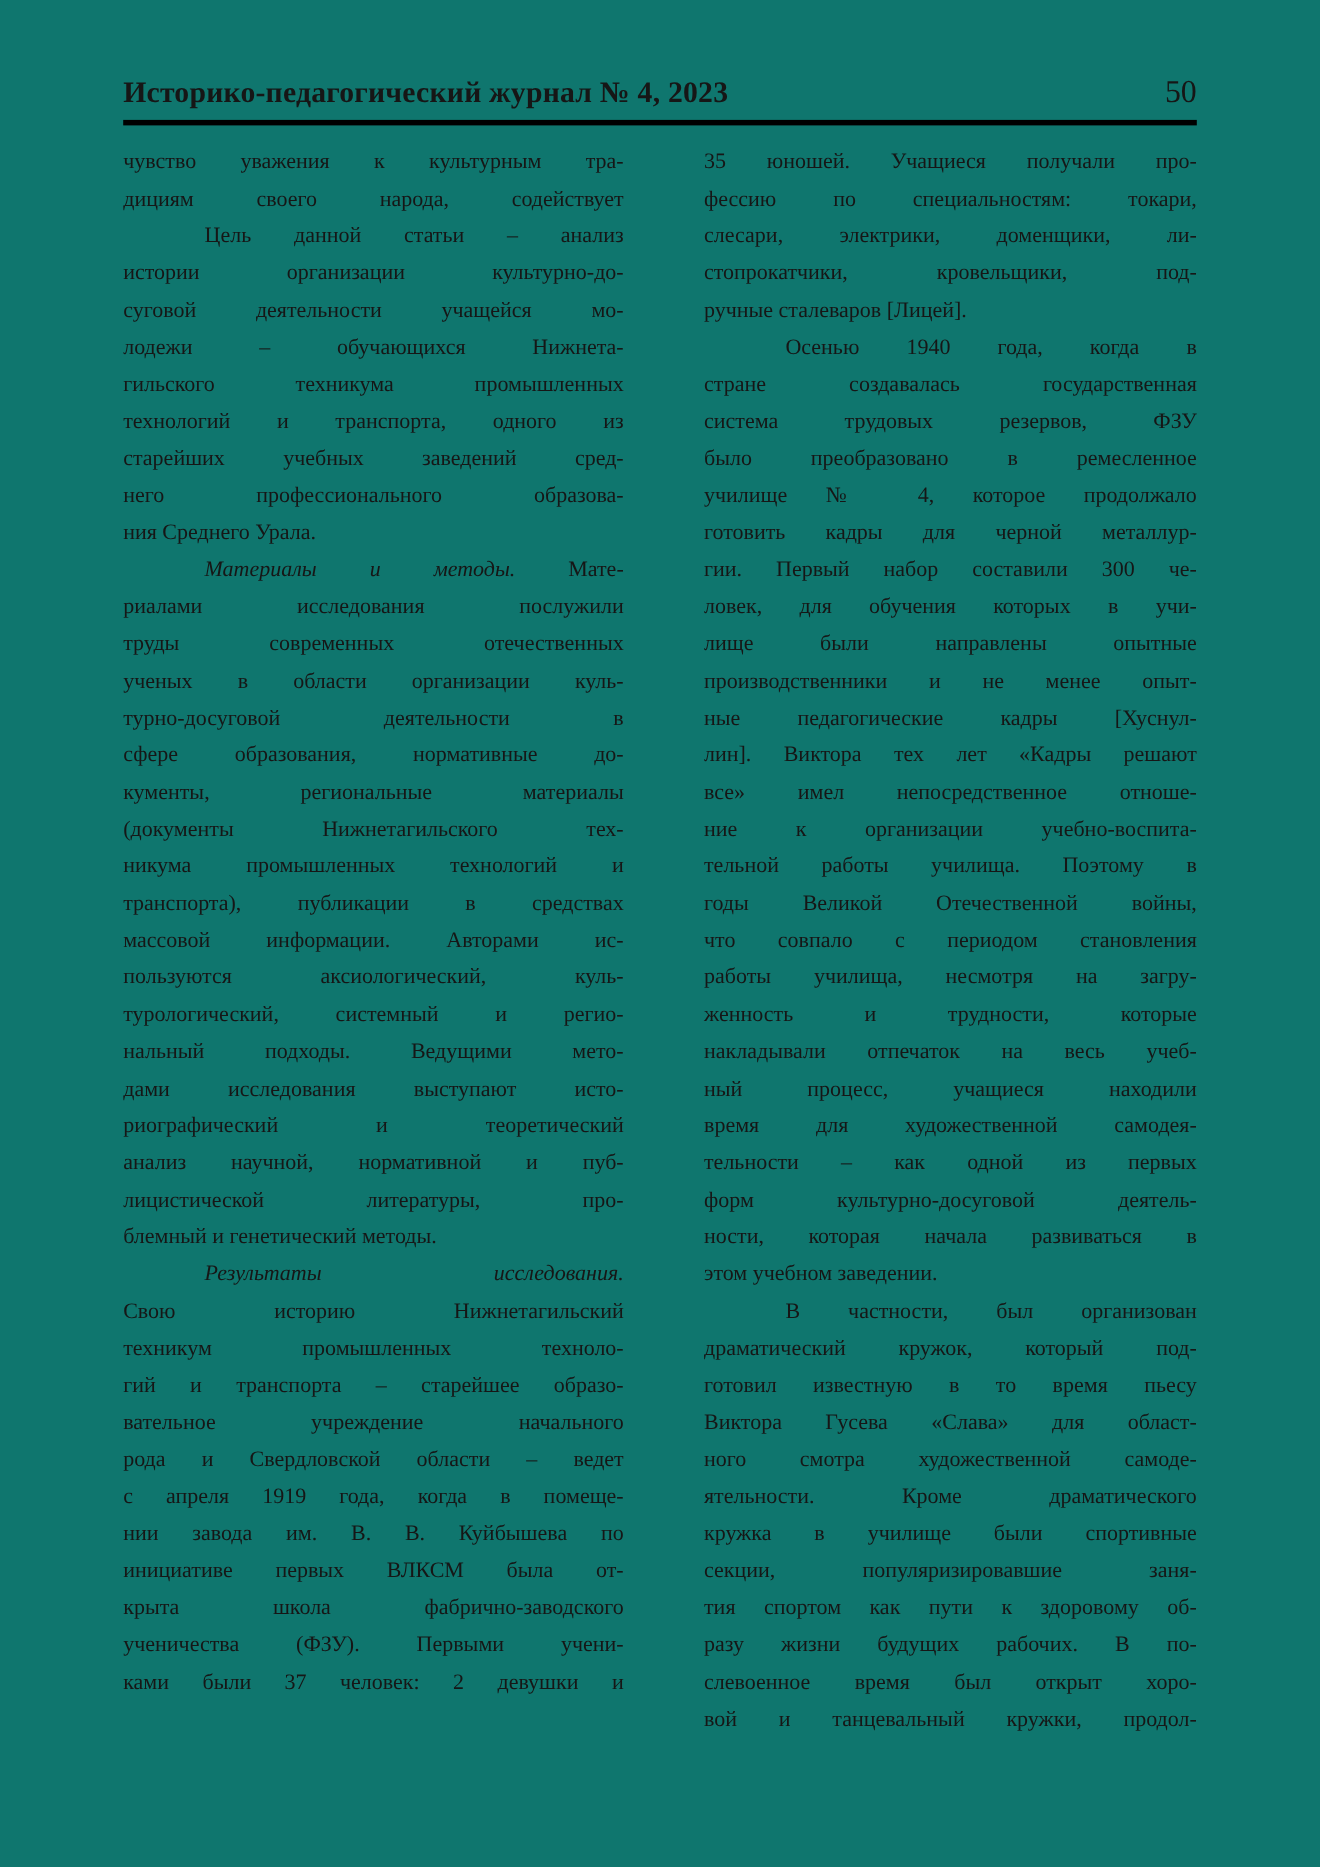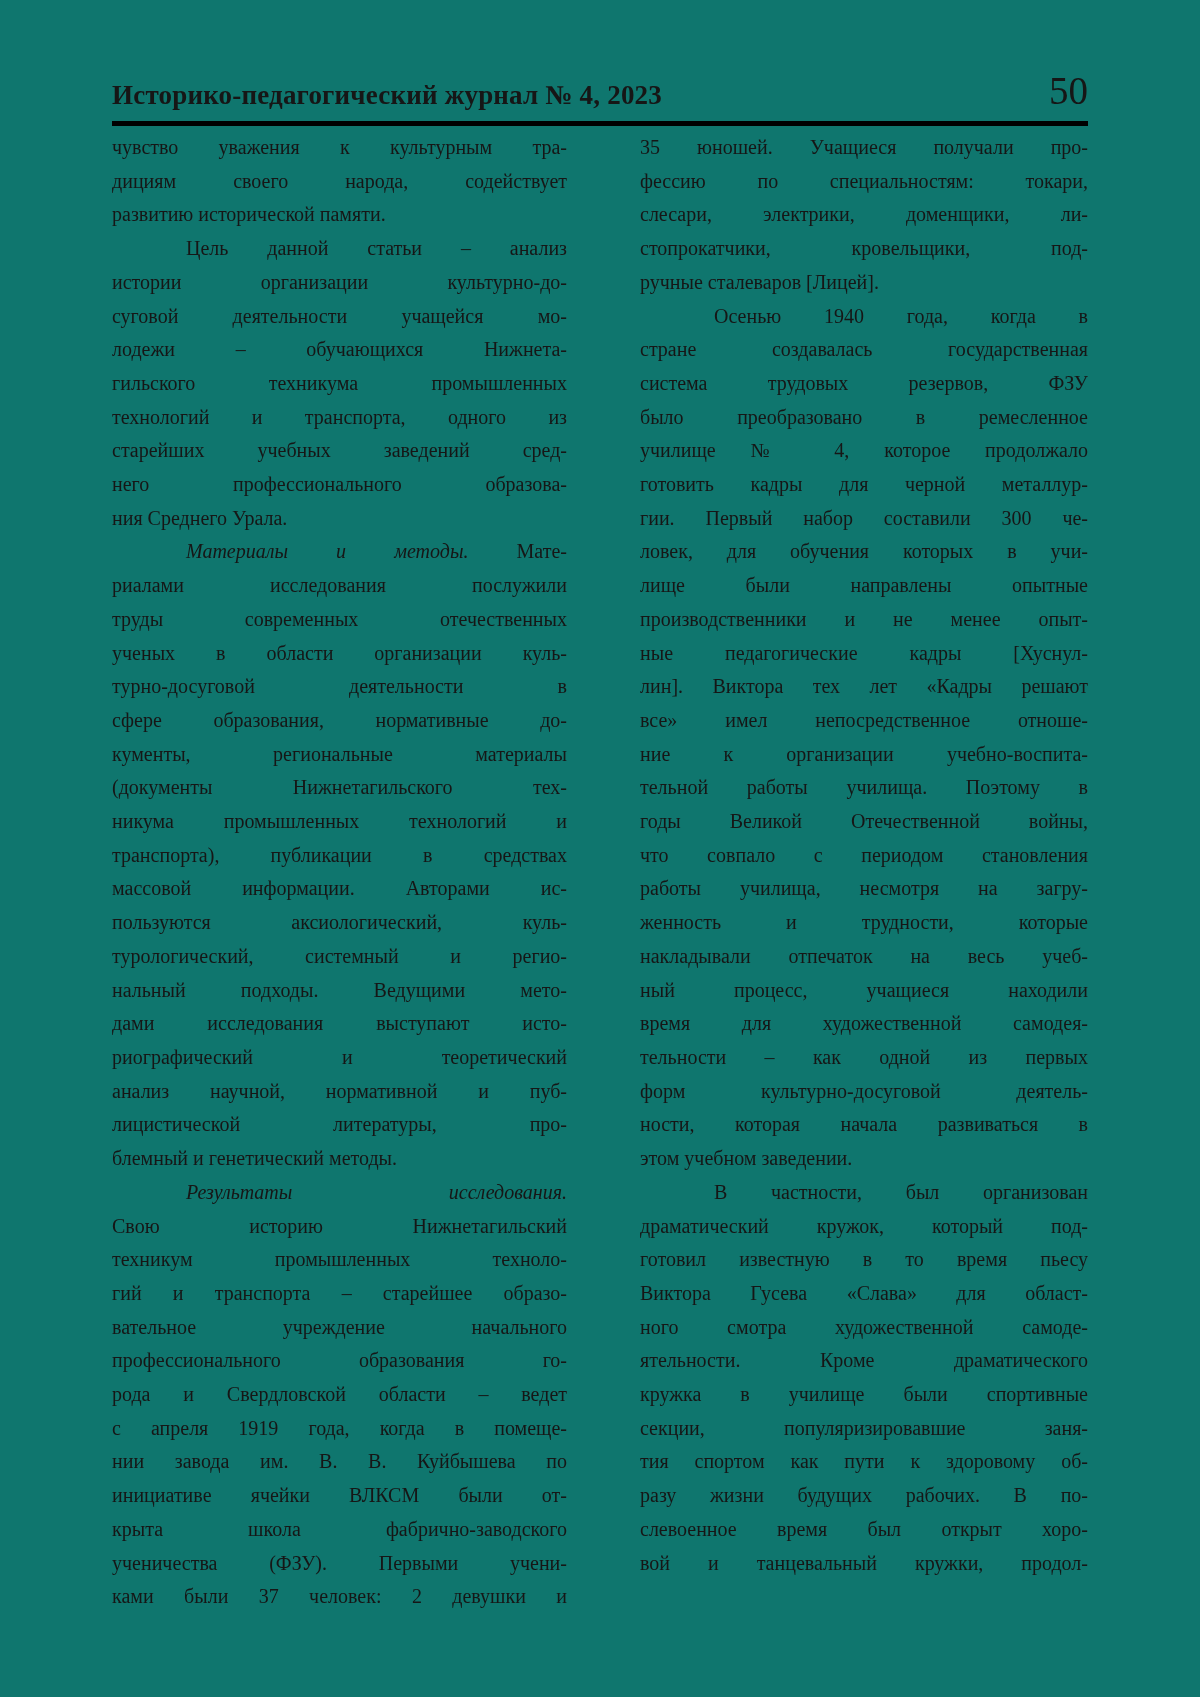--- a/index.html
+++ b/index.html
@@ -7,21 +7,21 @@
     position:relative;
     width:1200px;height:1697px;
     background:#0f766e;
     color:#161616;
     font-family:"Liberation Serif","DejaVu Serif",serif;
     overflow:hidden;
   }
   .page-header{position:absolute;left:112px;top:68px;width:976px;}
   .header-row{display:flex;justify-content:space-between;align-items:baseline;}
   .journal-title{font-weight:bold;font-size:27px;letter-spacing:0.2px;white-space:nowrap;}
-  .page-number{font-size:39px;font-weight:normal;}
+  .page-number{font-size:29px;font-weight:normal;}
   .header-rule{height:5px;background:#000;margin-top:8px;}
   .columns{
     position:absolute;left:112px;top:131px;width:976px;
     display:flex;gap:73px;
   }
   .col{width:455px;font-size:20px;line-height:33.7px;}
   .col-right{width:448px;}
   .line{
     text-align:justify;
     text-align-last:justify;
@@ -41,21 +41,20 @@
       <div class="journal-title">Историко-педагогический журнал № 4, 2023</div>
       <div class="page-number">50</div>
     </div>
     <div class="header-rule"></div>
   </header>
 
   <main class="columns">
     <div class="col" id="col-0">
         <div class="line">чувство уважения к культурным тра-</div>
         <div class="line">дициям своего народа, содействует</div>
-        <div class="line para-end">развитию исторической памяти.</div>
         <div class="line indent">Цель данной статьи – анализ</div>
         <div class="line">истории организации культурно-до-</div>
         <div class="line">суговой деятельности учащейся мо-</div>
         <div class="line">лодежи – обучающихся Нижнета-</div>
         <div class="line">гильского техникума промышленных</div>
         <div class="line">технологий и транспорта, одного из</div>
         <div class="line">старейших учебных заведений сред-</div>
         <div class="line">него профессионального образова-</div>
         <div class="line para-end">ния Среднего Урала.</div>
         <div class="line indent"><em>Материалы и методы.</em><span> Мате-</span></div>
@@ -75,25 +74,24 @@
         <div class="line">дами исследования выступают исто-</div>
         <div class="line">риографический и теоретический</div>
         <div class="line">анализ научной, нормативной и пуб-</div>
         <div class="line">лицистической литературы, про-</div>
         <div class="line para-end">блемный и генетический методы.</div>
         <div class="line indent"><em>Результаты исследования.</em></div>
         <div class="line">Свою историю Нижнетагильский</div>
         <div class="line">техникум промышленных техноло-</div>
         <div class="line">гий и транспорта – старейшее образо-</div>
         <div class="line">вательное учреждение начального</div>
-        <div class="line">профессионального образования го-</div>
         <div class="line">рода и Свердловской области – ведет</div>
         <div class="line">с апреля 1919 года, когда в помеще-</div>
         <div class="line">нии завода им. В. В. Куйбышева по</div>
-        <div class="line">инициативе ячейки ВЛКСМ были от-</div>
+        <div class="line">инициативе первых ВЛКСМ была от-</div>
         <div class="line">крыта школа фабрично-заводского</div>
         <div class="line">ученичества (ФЗУ). Первыми учени-</div>
         <div class="line">ками были 37 человек: 2 девушки и</div>
       </div>
     <div class="col col-right" id="col-1">
         <div class="line">35 юношей. Учащиеся получали про-</div>
         <div class="line">фессию по специальностям: токари,</div>
         <div class="line">слесари, электрики, доменщики, ли-</div>
         <div class="line">стопрокатчики, кровельщики, под-</div>
         <div class="line para-end">ручные сталеваров [Лицей].</div>

